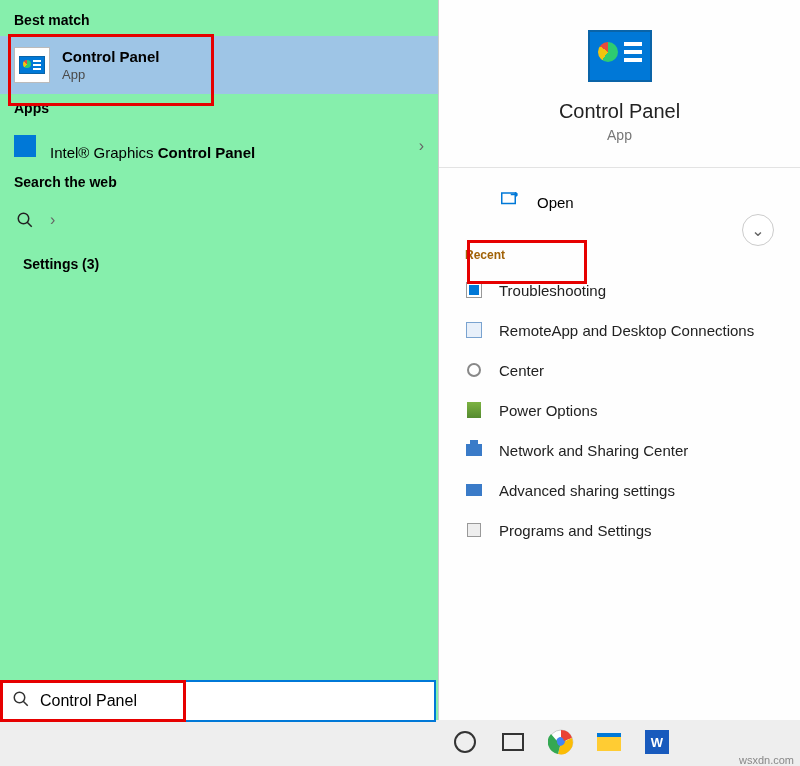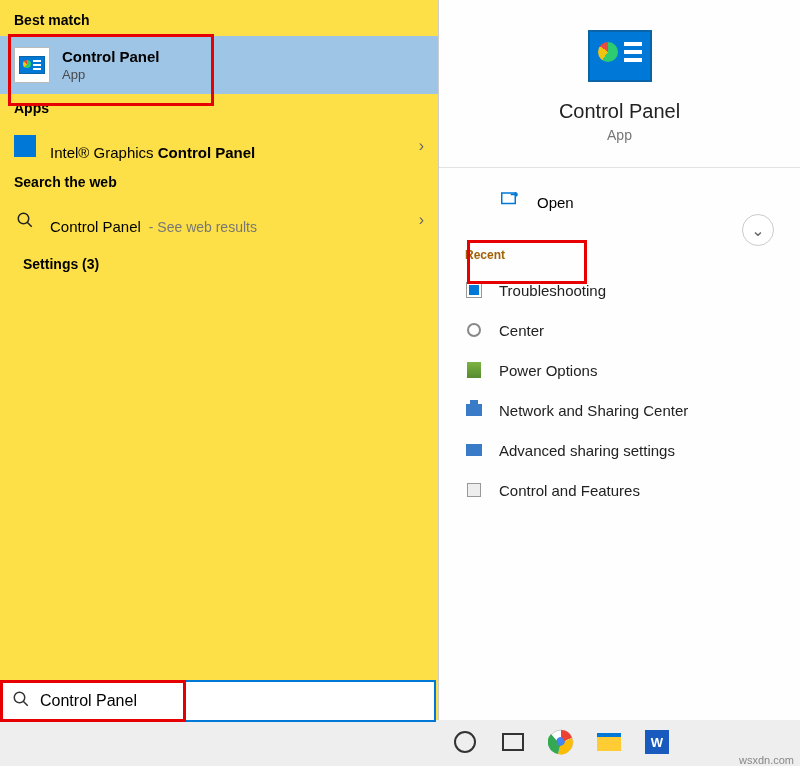--- a/index.html
+++ b/index.html
@@ -1,19 +1,19 @@
 <!DOCTYPE html>
 <html><head>
 <meta charset="utf-8">
 <style>
   * { margin:0; padding:0; box-sizing:border-box; font-family:"Segoe UI",Arial,sans-serif; }
   body { width:800px; height:766px; background:#eee; overflow:hidden; position:relative; }
   .main { display:flex; width:800px; height:720px; }
   
-  .left { width:439px; background:#fde047; border-right:1px solid #ccc; padding-top:6px; position:relative; }
+  .left { width:439px; background:#86efac; border-right:1px solid #ccc; padding-top:6px; position:relative; }
   .section-label { font-size:14px; font-weight:600; padding:6px 14px 8px 14px; color:#000; }
   .best-match { display:flex; align-items:center; background:#9ec5e6; padding:8px 14px; height:58px; }
   .best-match .icon-box { width:36px; height:36px; background:#fff; border:1px solid #bbb; display:flex; align-items:center; justify-content:center; margin-right:12px; }
   .cp-icon { width:26px; height:18px; background:#0078d7; border:1px solid #0a64a8; position:relative; }
   .cp-icon::before { content:""; position:absolute; left:3px; top:3px; width:8px; height:8px; border-radius:50%; background:conic-gradient(#2ecc71 0 60%, #f1c40f 60% 85%, #e74c3c 85% 100%); }
   .cp-icon::after { content:""; position:absolute; right:3px; top:3px; width:8px; height:2px; background:#fff; box-shadow:0 4px 0 #fff, 0 8px 0 #fff; }
   .best-match .text { display:flex; flex-direction:column; }
   .best-match .title { font-size:15px; font-weight:600; }
   .best-match .sub { font-size:13px; color:#4a4a4a; margin-top:2px; }
   .list-row { display:flex; align-items:center; padding:10px 14px; height:44px; cursor:default; }
@@ -96,21 +96,20 @@
     </div>
 
     <div class="section-label">Search the web</div>
     <div class="list-row">
       <div class="ricon search-icon-sm">
         <svg viewBox="0 0 24 24">
             <circle cx="10" cy="10" r="7"></circle>
             <line x1="15" y1="15" x2="21" y2="21"></line>
           </svg>
       </div>
-      <div class="rtext"><span>Control Panel</span><span class="rsub"> - See web results</span></div>
       <div class="chev">›</div>
     </div>
 
     <div class="settings-label">Settings (3)</div>
   </div>
 
   <div class="right">
     <div class="hero">
       <div class="big-icon"></div>
       <div class="htitle">Control Panel</div>
@@ -133,20 +132,26 @@
     <div class="recent-label">Recent</div>
     <div class="recent-list">
       <div class="recent-item">
           <span class="ri">
             <span class="ri-trouble"></span>
           </span>
           <span>Troubleshooting</span>
         </div>
       <div class="recent-item">
           <span class="ri">
+            <span class="ri-remote"></span>
+          </span>
+          <span>RemoteApp and Desktop Connections</span>
+        </div>
+      <div class="recent-item">
+          <span class="ri">
             <span class="ri-sound"></span>
           </span>
           <span>Center</span>
         </div>
       <div class="recent-item">
           <span class="ri">
             <span class="ri-power"></span>
           </span>
           <span>Power Options</span>
         </div>
@@ -159,21 +164,21 @@
       <div class="recent-item">
           <span class="ri">
             <span class="ri-adv"></span>
           </span>
           <span>Advanced sharing settings</span>
         </div>
       <div class="recent-item">
           <span class="ri">
             <span class="ri-prog"></span>
           </span>
-          <span>Control and Features</span>
+          <span>Programs and Settings</span>
         </div>
     </div>
   </div>
 </div>
 
 <div class="search-bar">
   <span class="sicon">
     <svg viewBox="0 0 24 24">
         <circle cx="10" cy="10" r="7"></circle>
         <line x1="15" y1="15" x2="21" y2="21"></line>

